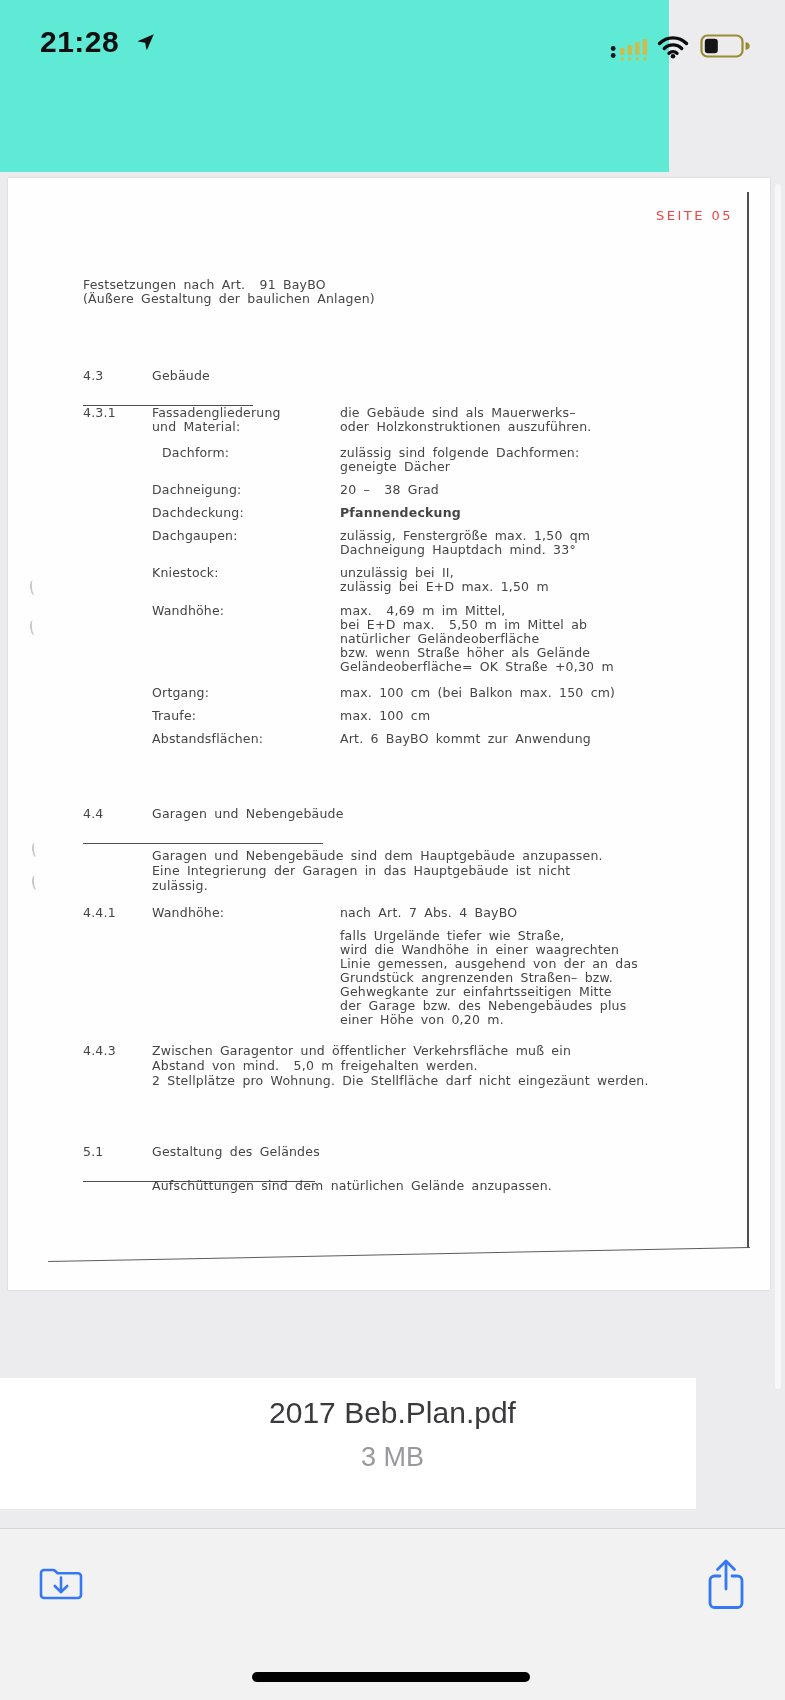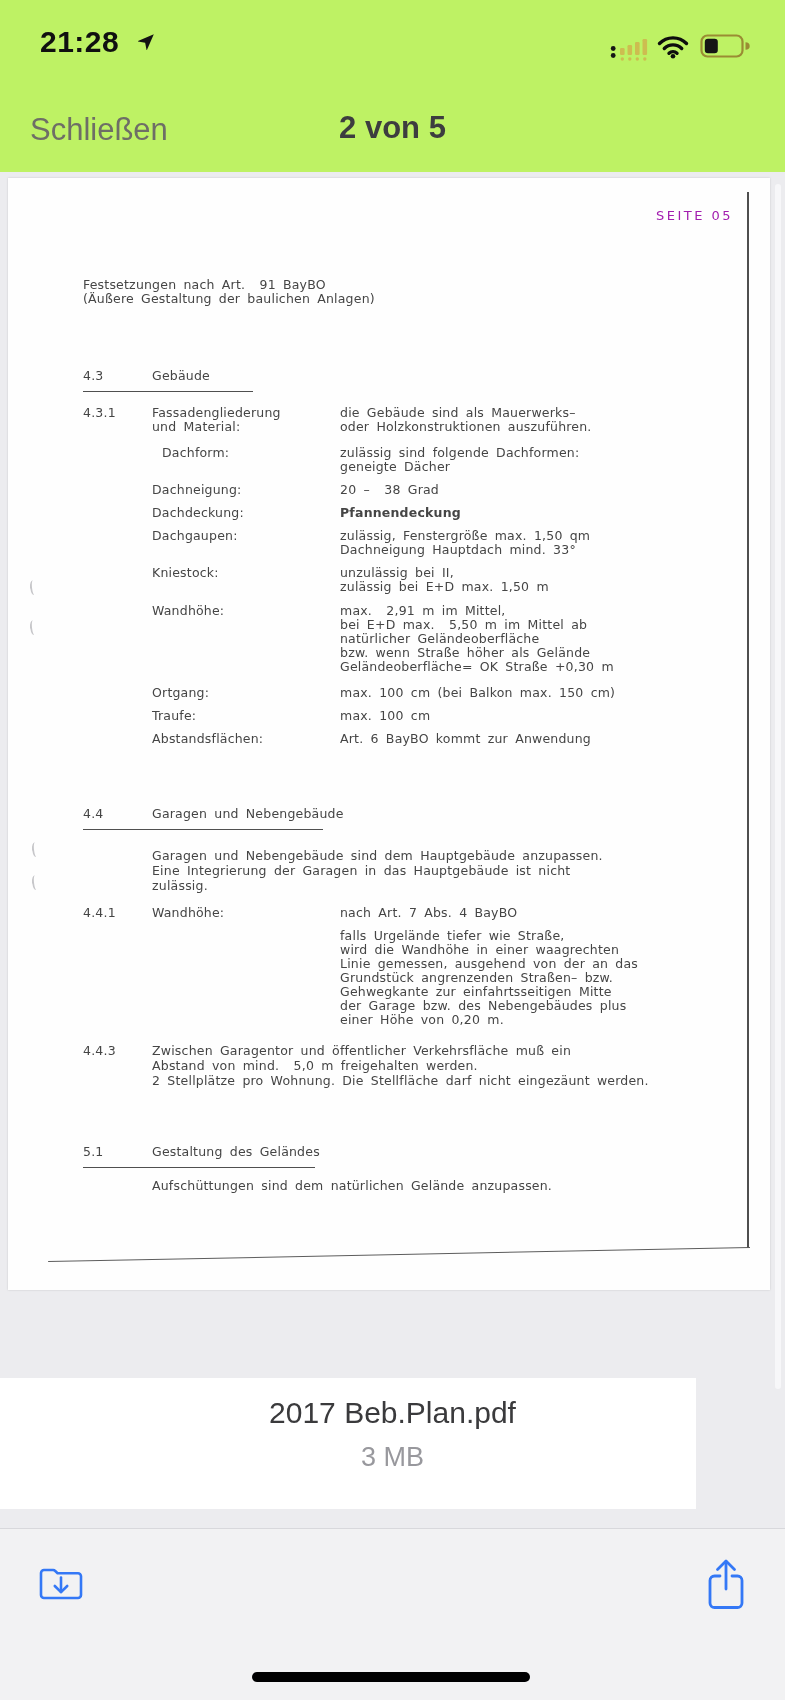--- a/index.html
+++ b/index.html
@@ -3,41 +3,41 @@
 <meta charset="utf-8">
 <style>
   html,body{margin:0;padding:0;}
   body{
     width:785px;height:1700px;position:relative;overflow:hidden;
     background:#ECECEF;
     font-family:"Liberation Sans", sans-serif;
     -webkit-font-smoothing:antialiased;
   }
   
-  .chrome{position:absolute;left:0;top:0;width:785px;height:172px;background:#bef264;}
+  .chrome{position:absolute;left:0;top:0;width:669px;height:172px;background:#5eead4;}
   .statusbar{position:absolute;left:0;top:0;width:785px;height:90px;}
   .time{position:absolute;left:40px;top:25px;font-size:30px;font-weight:700;color:#101010;letter-spacing:.5px;}
   .loc-arrow{position:absolute;left:138px;top:31px;}
   .cellular{position:absolute;left:610px;top:33px;}
   .wifi{position:absolute;left:657px;top:35px;}
   .battery{position:absolute;left:700px;top:34px;}
   .navbar{position:absolute;left:0;top:90px;width:785px;height:82px;}
   .close-btn{position:absolute;left:30px;top:22px;font-size:31px;color:#6E6E66;}
   .page-indicator{position:absolute;left:0;top:20px;width:785px;text-align:center;font-size:31px;font-weight:600;color:#3D3D3F;}
   
   .preview{position:absolute;left:0;top:172px;width:785px;height:1225px;background:#ECECEF;}
   .page{position:absolute;background:#FEFEFE;box-shadow:0 0 2px rgba(0,0,0,.15);}
   #page1{left:8px;top:6px;width:762px;height:1112px;}
   #page2{left:8px;top:1131px;width:762px;height:94px;}
   .doc, .doc *{font-family:"DejaVu Sans", sans-serif;}
-  .seite{position:absolute;left:648px;font-size:13px;letter-spacing:2.5px;color:#a21caf;white-space:pre;}
+  .seite{position:absolute;left:648px;font-size:13px;letter-spacing:2.5px;color:#ef4444;white-space:pre;}
   .vline{position:absolute;width:2px;background:#4F4F4F;}
   .bottom-frame{position:absolute;left:40px;top:1069px;width:702px;height:1px;background:#5c5c5c;transform:rotate(-1.15deg);transform-origin:100% 50%;}
   .doc-line{position:absolute;font-size:12.5px;line-height:14px;color:#454545;white-space:pre;letter-spacing:.2px;word-spacing:3px;}
-  .section{position:absolute;border-bottom:1.4px solid #4f4f4f;padding-bottom:8px;font-size:12.5px;color:#454545;white-space:pre;letter-spacing:.2px;word-spacing:3px;font-weight:500;}
+  .section{position:absolute;border-bottom:1.4px solid #4f4f4f;padding-bottom:22px;font-size:12.5px;color:#454545;white-space:pre;letter-spacing:.2px;word-spacing:3px;font-weight:500;}
   .section .num{display:inline-block;width:69px;}
   .artifact{position:absolute;width:7px;height:15px;border-left:2px solid #C7C7CA;border-radius:50% 0 0 50%/ 60% 0 0 60%;transform:rotate(-6deg);}
   .scroll-ind{position:absolute;left:775px;top:12px;width:6px;height:1205px;background:#F7F7F9;border-radius:3px;}
   
   .filecard{position:absolute;left:0;top:1378px;width:696px;height:131px;background:#FFFFFF;}
   .filename{position:absolute;left:0;top:18px;width:785px;text-align:center;font-size:30px;color:#3A3A3C;}
   .filesize{position:absolute;left:0;top:64px;width:785px;text-align:center;font-size:27px;color:#98989D;}
   .toolbar{position:absolute;left:0;top:1528px;width:785px;height:172px;background:#F2F2F3;border-top:1px solid #D8D8DC;}
   .dl-btn{position:absolute;left:38px;top:36px;width:46px;height:36px;}
   .share-btn{position:absolute;left:706px;top:28px;width:40px;height:54px;}
@@ -79,24 +79,20 @@
       </svg>
     </span>
     <span class="battery">
       <svg width="50" height="24" viewBox="0 0 50 24">
         <rect x="1.5" y="1.5" width="41" height="21" rx="6" stroke="#9A8C33" stroke-width="2.2" fill="none"></rect>
         <rect x="4.8" y="4.8" width="13" height="14.4" rx="3.2" fill="#151515"></rect>
         <path d="M45.5,8.2 a4.2,3.8 0 0 1 0,7.6 Z" fill="#9A8C33"></path>
       </svg>
     </span>
   </div>
-  <div class="navbar">
-    <div class="close-btn">Schließen</div>
-    <div class="page-indicator">2 von 5</div>
-  </div>
 </div>
 
 <div class="preview">
 
   <div class="page doc" id="page1">
     <div class="seite" style="top:30px;">SEITE 05</div>
     <div class="vline" style="left:739px;top:14px;height:1056px;"></div>
     <div class="doc-line" style="left:75px;top:100px;">Festsetzungen nach Art.  91 BayBO</div>
     <div class="doc-line" style="left:75px;top:114px;">(Äußere Gestaltung der baulichen Anlagen)</div>
     <div id="doc-rows">
@@ -113,21 +109,21 @@
         <div class="doc-line" style="left: 332px; top: 305px;">20 –  38 Grad</div>
         <div class="doc-line" style="left: 144px; top: 328px;">Dachdeckung:</div>
         <div class="doc-line" style="left: 332px; top: 328px; font-weight: bold;">Pfannendeckung</div>
         <div class="doc-line" style="left: 144px; top: 351px;">Dachgaupen:</div>
         <div class="doc-line" style="left: 332px; top: 351px;">zulässig, Fenstergröße max. 1,50 qm</div>
         <div class="doc-line" style="left: 332px; top: 365px;">Dachneigung Hauptdach mind. 33°</div>
         <div class="doc-line" style="left: 144px; top: 388px;">Kniestock:</div>
         <div class="doc-line" style="left: 332px; top: 388px;">unzulässig bei II,</div>
         <div class="doc-line" style="left: 332px; top: 402px;">zulässig bei E+D max. 1,50 m</div>
         <div class="doc-line" style="left: 144px; top: 426px;">Wandhöhe:</div>
-        <div class="doc-line" style="left: 332px; top: 426px;">max.  2,91 m im Mittel,</div>
+        <div class="doc-line" style="left: 332px; top: 426px;">max.  4,69 m im Mittel,</div>
         <div class="doc-line" style="left: 332px; top: 440px;">bei E+D max.  5,50 m im Mittel ab</div>
         <div class="doc-line" style="left: 332px; top: 454px;">natürlicher Geländeoberfläche</div>
         <div class="doc-line" style="left: 332px; top: 468px;">bzw. wenn Straße höher als Gelände</div>
         <div class="doc-line" style="left: 332px; top: 482px;">Geländeoberfläche= OK Straße +0,30 m</div>
         <div class="doc-line" style="left: 144px; top: 508px;">Ortgang:</div>
         <div class="doc-line" style="left: 332px; top: 508px;">max. 100 cm (bei Balkon max. 150 cm)</div>
         <div class="doc-line" style="left: 144px; top: 531px;">Traufe:</div>
         <div class="doc-line" style="left: 332px; top: 531px;">max. 100 cm</div>
         <div class="doc-line" style="left: 144px; top: 554px;">Abstandsflächen:</div>
         <div class="doc-line" style="left: 332px; top: 554px;">Art. 6 BayBO kommt zur Anwendung</div>

